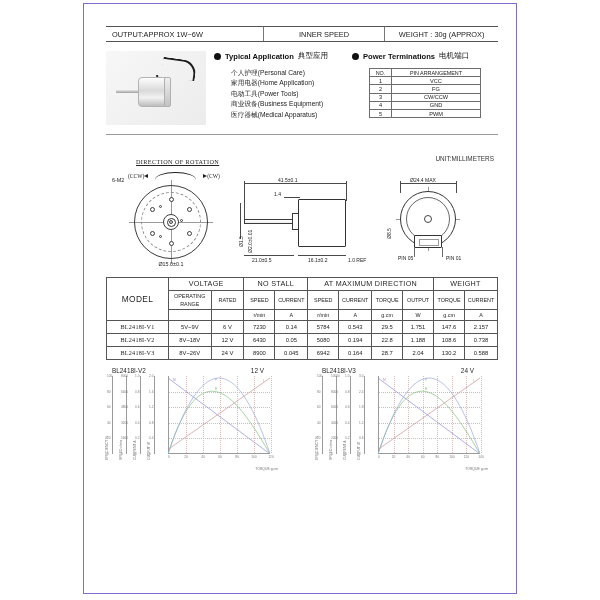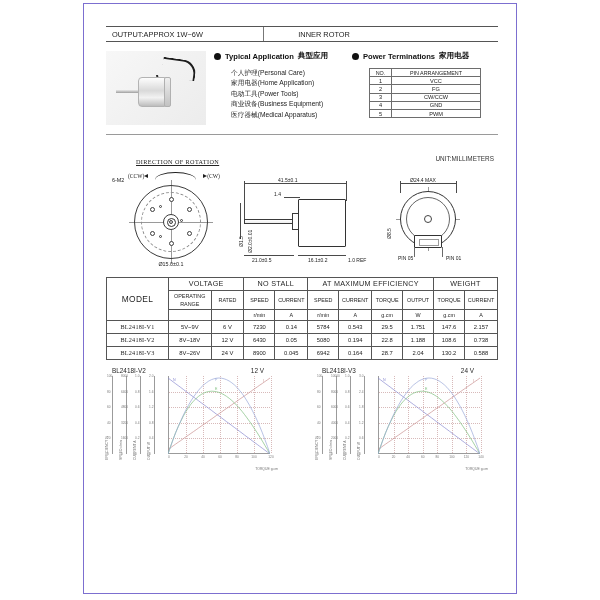--- a/index.html
+++ b/index.html
@@ -49,21 +49,21 @@
   }
   .hdr-cell { padding: 0 6px; display:flex; align-items:center; height:100%; }
   .hdr-c1 { width: 40%; }
   .hdr-c2 { width: 31%; justify-content:center; border-left:1px solid #777; }
   .hdr-c3 { width: 29%; justify-content:center; border-left:1px solid #777; }
 
   
   .sec { display:flex; align-items:center; gap:4px; font-size:7.6px; font-weight:bold; color:#111; }
   .dot { width:7px; height:7px; border-radius:50%; background:#111; display:inline-block; }
   .dia { width:8px; height:8px; background:#111; display:inline-block; transform:rotate(45deg); }
-  .sec .cn { font-weight:bold; }
+  .sec .cn { font-weight:normal; }
 
   
   .block1 { display:flex; margin-top: 9px; gap: 6px; }
   .photo {
     width: 100px; height: 74px;
     background: linear-gradient(135deg,#f7f7f7 0%, #ececec 100%);
     position: relative; flex: none;
   }
   .motor-body {
     position:absolute; left:32px; top:26px; width:30px; height:30px;
@@ -218,21 +218,22 @@
 </style>
 </head>
 <body>
 
 <div id="page">
   <div class="sheet">
     <div class="inner">
 
       <div class="hdr-bar">
         <div class="hdr-cell hdr-c1">OUTPUT:APPROX 1W~6W</div>
-        <div class="hdr-cell hdr-c2">INNER  ROTOR</div>
+        <div class="hdr-cell hdr-c2">INNER  SPEED</div>
+        <div class="hdr-cell hdr-c3">WEIGHT : 30g  (APPROX)</div>
       </div>
 
       <div class="block1">
 
         <div class="photo">
           <div class="wire"></div>
           <div class="wire2"></div>
           <div class="shaft"></div>
           <div class="motor-body"></div>
           <div class="motor-cap"></div>
@@ -250,21 +251,21 @@
             <li>电动工具(Power Tools)</li>
             <li>商业设备(Business  Equipment)</li>
             <li>医疗器械(Medical  Apparatus)</li>
           </ul>
         </div>
 
         <div class="term-col">
           <div class="sec">
             <span class="dot"></span>
             <span>Power Terminations</span>
-            <span class="cn">家用电器</span>
+            <span class="cn">电机端口</span>
           </div>
           <table class="pins">
             <tbody>
                 <tr>
               <th class="no">NO.</th>
               <th>PIN  ARRANGEMENT</th>
             </tr>
             <tr>
               <td class="no">1</td>
               <td>VCC</td>
@@ -386,21 +387,21 @@
               <col style="width:8%">
               <col style="width:8%">
             <col style="width:8%">
               <col style="width:8.5%">
           </colgroup>
           <tbody>
               <tr>
             <th class="model" rowspan="3">MODEL</th>
             <th class="grp" colspan="2">VOLTAGE</th>
             <th class="grp" colspan="2">NO   STALL</th>
-            <th class="grp" colspan="4">AT  MAXIMUM  EFFICIENCY</th>
+            <th class="grp" colspan="4">AT  MAXIMUM  DIRECTION</th>
             <th class="grp" colspan="2">WEIGHT</th>
           </tr>
           <tr>
             <th class="sub">OPERATING RANGE</th>
             <th class="sub">RATED</th>
             <th class="sub">SPEED</th>
             <th class="sub">CURRENT</th>
             <th class="sub">SPEED</th>
             <th class="sub">CURRENT</th>
             <th class="sub">TORQUE</th>

